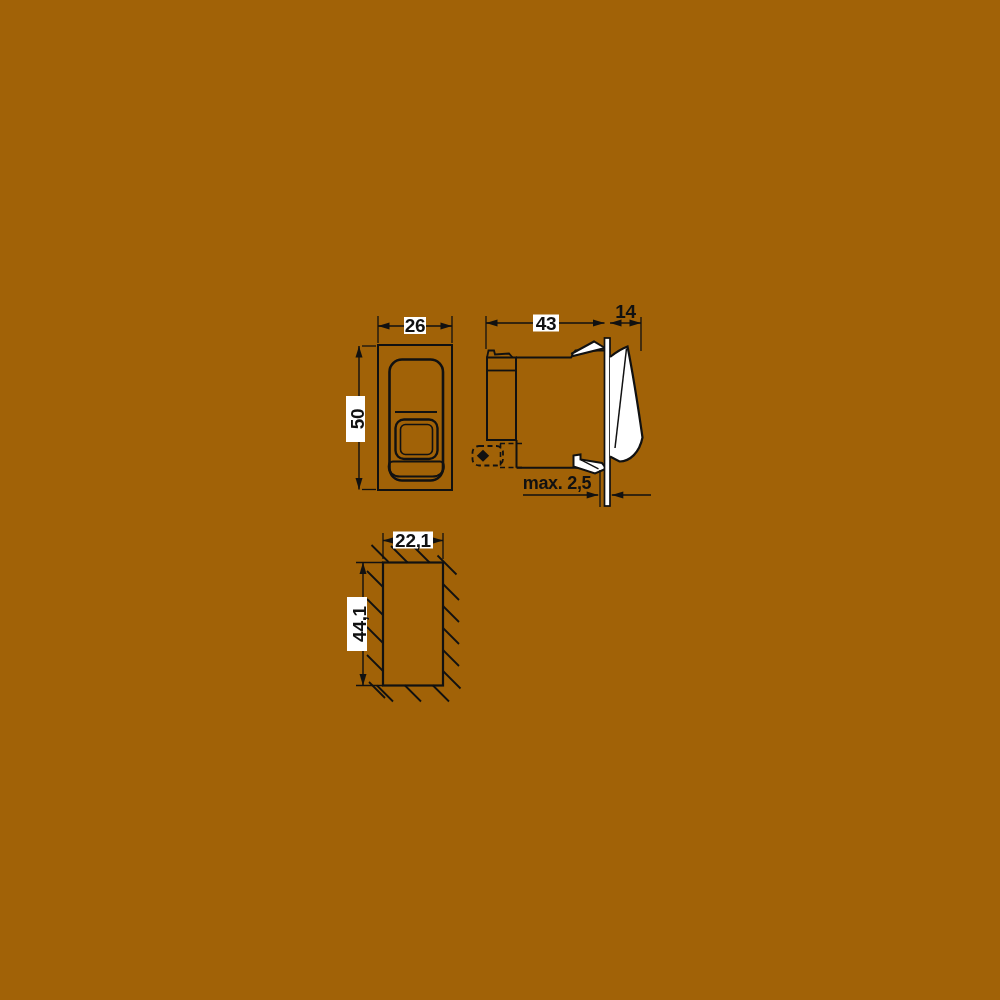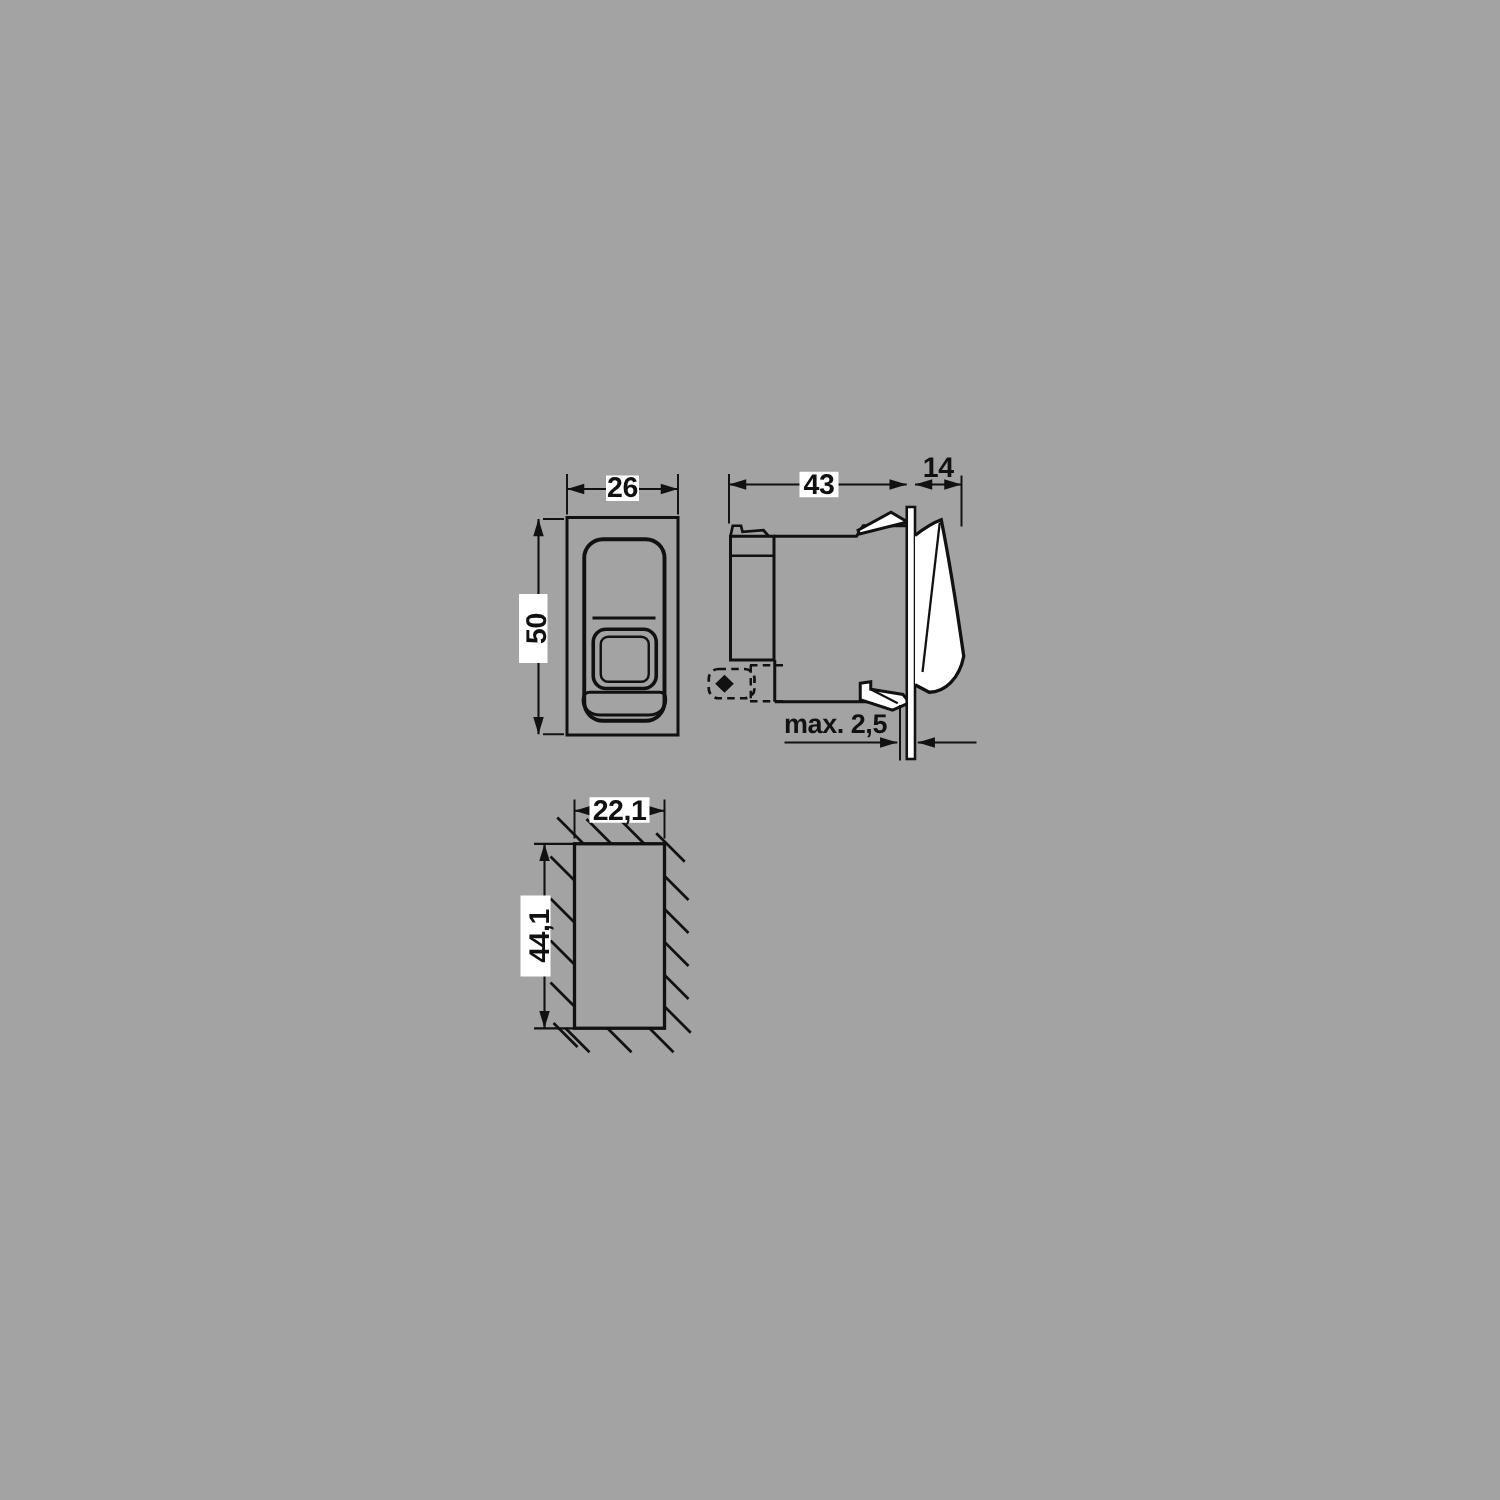--- a/index.html
+++ b/index.html
@@ -1,16 +1,16 @@
 <!DOCTYPE html>
 <html><head>
 <meta charset="utf-8">
 <style>
   html,body{margin:0;padding:0;background:#ffffff;}
-  #canvas{position:relative;width:1000px;height:1000px;background:#a3a3a3;overflow:hidden;}
+  #canvas{position:relative;width:1000px;height:1000px;background:#a16207;overflow:hidden;}
   svg{position:absolute;left:0;top:0;}
   
   .s13{stroke:#111;stroke-width:1.3;fill:none}
   .s14{stroke:#111;stroke-width:1.4;fill:none}
   .s15{stroke:#111;stroke-width:1.5;fill:none}
   .s16{stroke:#111;stroke-width:1.6;fill:none}
   .s17{stroke:#111;stroke-width:1.7;fill:none}
   .s18{stroke:#111;stroke-width:1.8;fill:none}
   .s2 {stroke:#111;stroke-width:2;fill:none}
   .s22{stroke:#111;stroke-width:2.2;fill:none}

